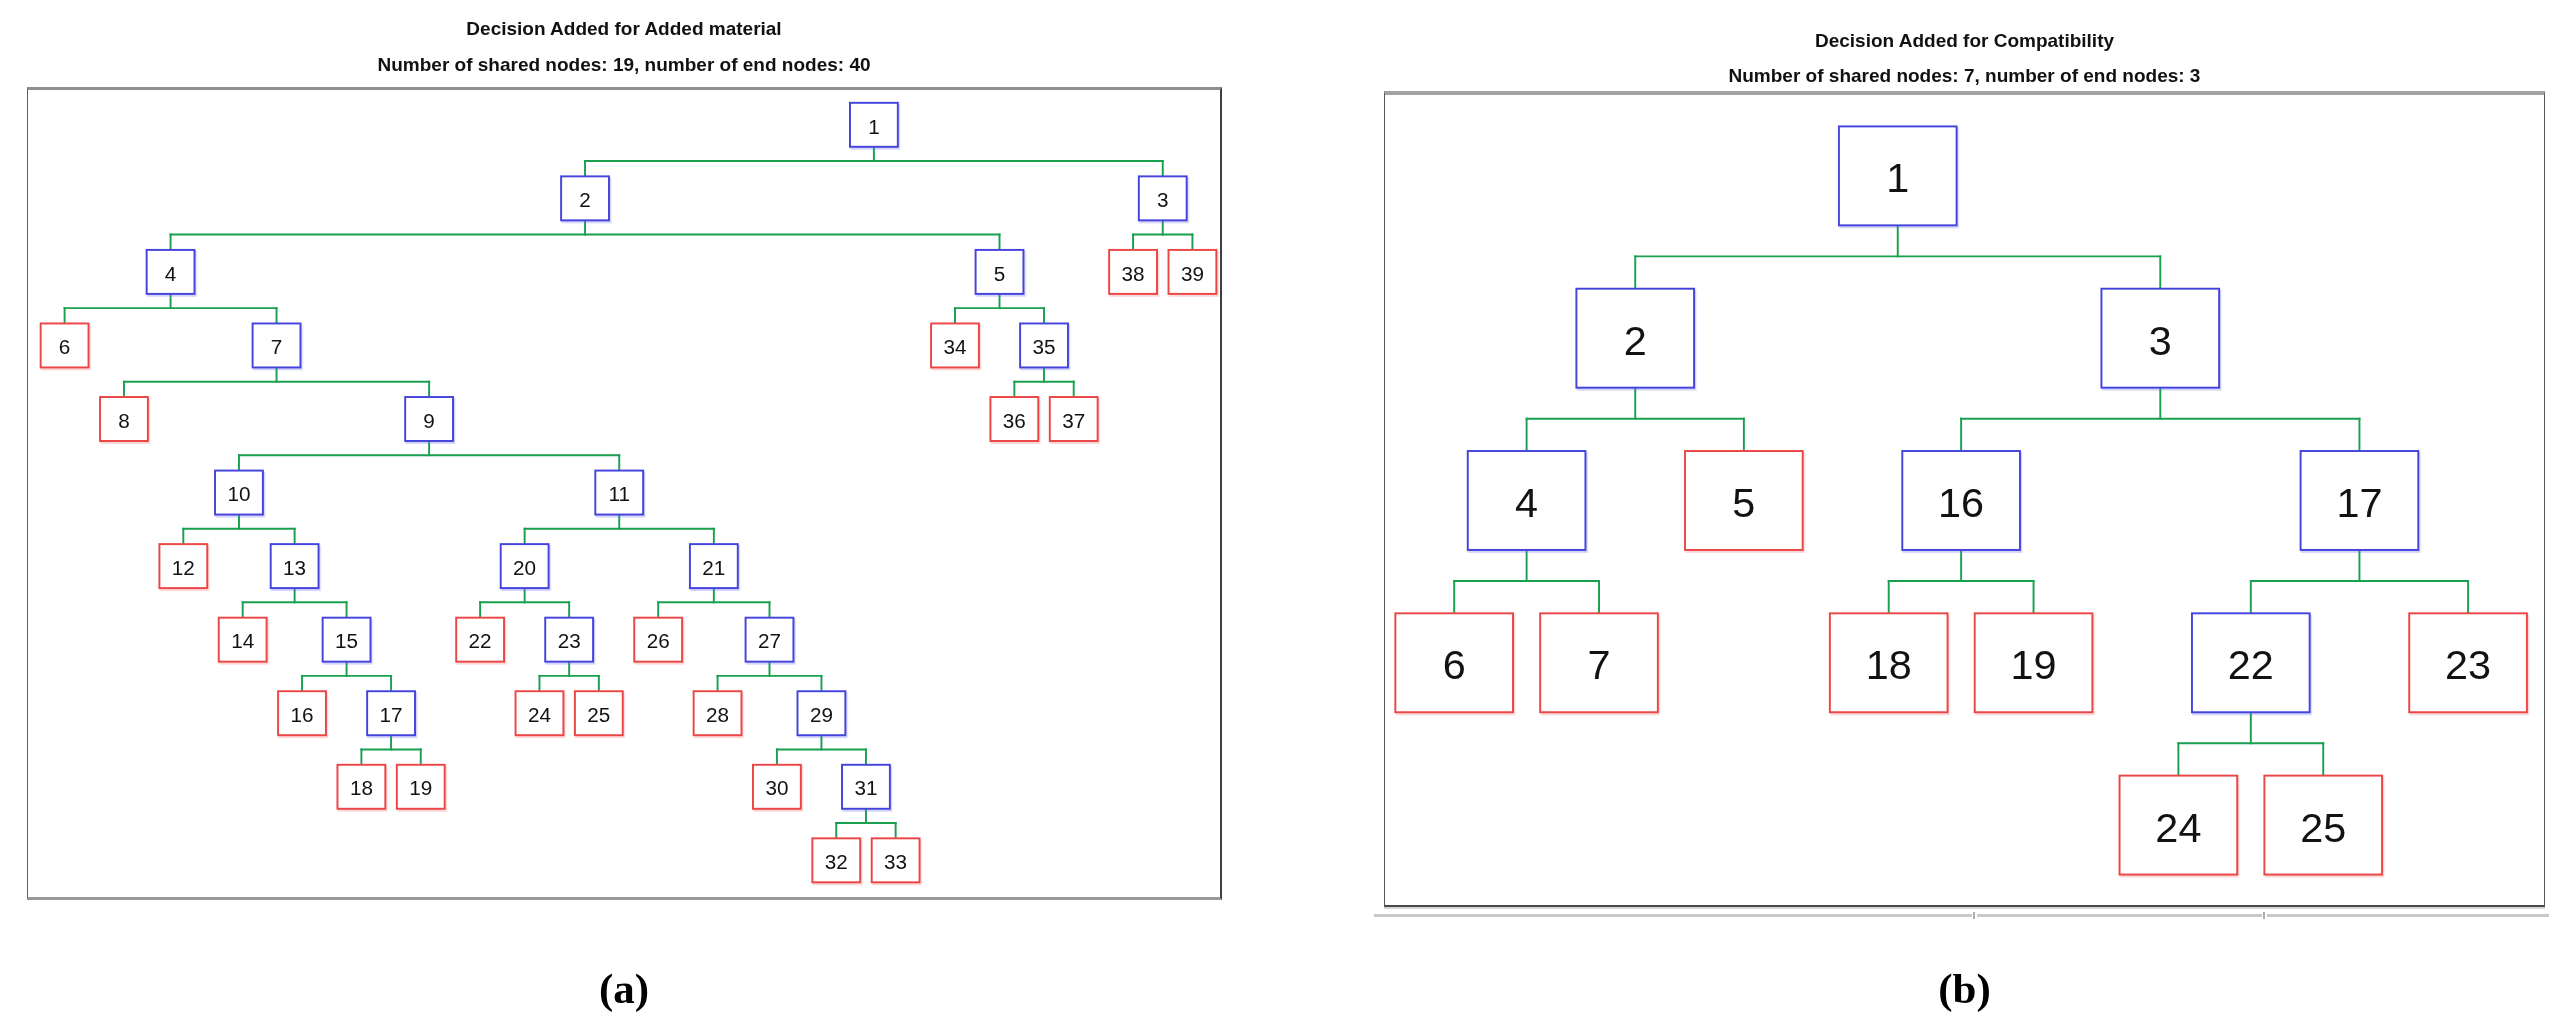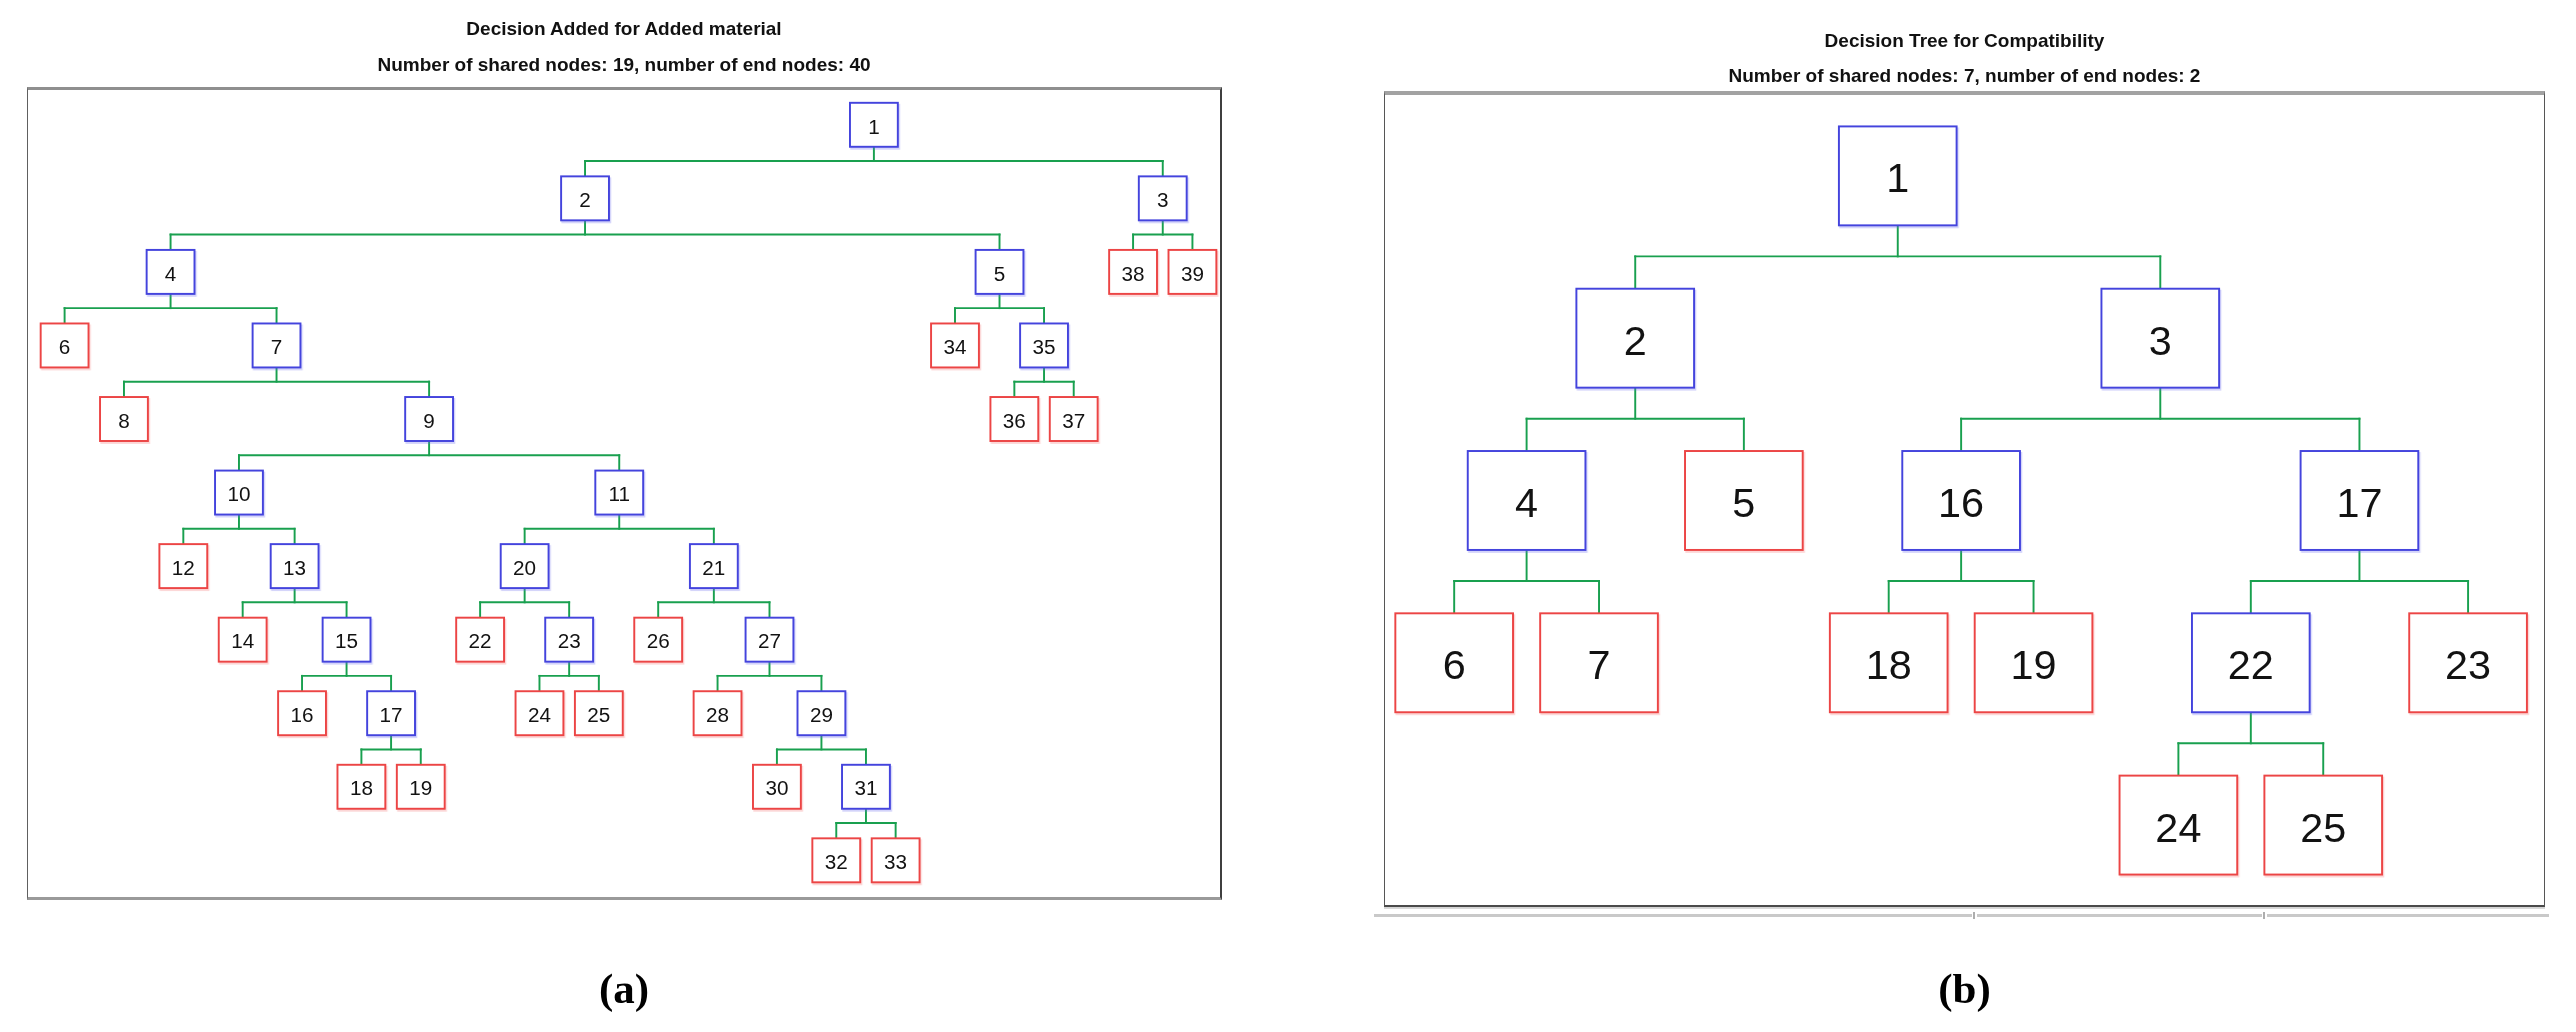--- a/index.html
+++ b/index.html
@@ -66,22 +66,22 @@
 <div class="page">
 
   <section>
     <div class="fig-title t-a">Decision Added for Added material</div>
     <div class="fig-subtitle s-a">Number of shared nodes: 19, number of end nodes: 40</div>
     <div class="frame frame-a"></div>
     <div class="caption cap-a">(a)</div>
   </section>
 
   <section>
-    <div class="fig-title t-b">Decision Tree for Compatibility</div>
-    <div class="fig-subtitle s-b">Number of shared nodes: 7, number of end nodes: 2</div>
+    <div class="fig-title t-b">Decision Added for Compatibility</div>
+    <div class="fig-subtitle s-b">Number of shared nodes: 7, number of end nodes: 3</div>
     <div class="frame frame-b"></div>
     <div class="caption cap-b">(b)</div>
   </section>
 
   <div class="table-bar bar-1"></div>
   <div class="table-bar bar-2"></div>
   <div class="table-bar bar-3"></div>
   <div class="table-tick tick-1"></div>
   <div class="table-tick tick-2"></div>
 

